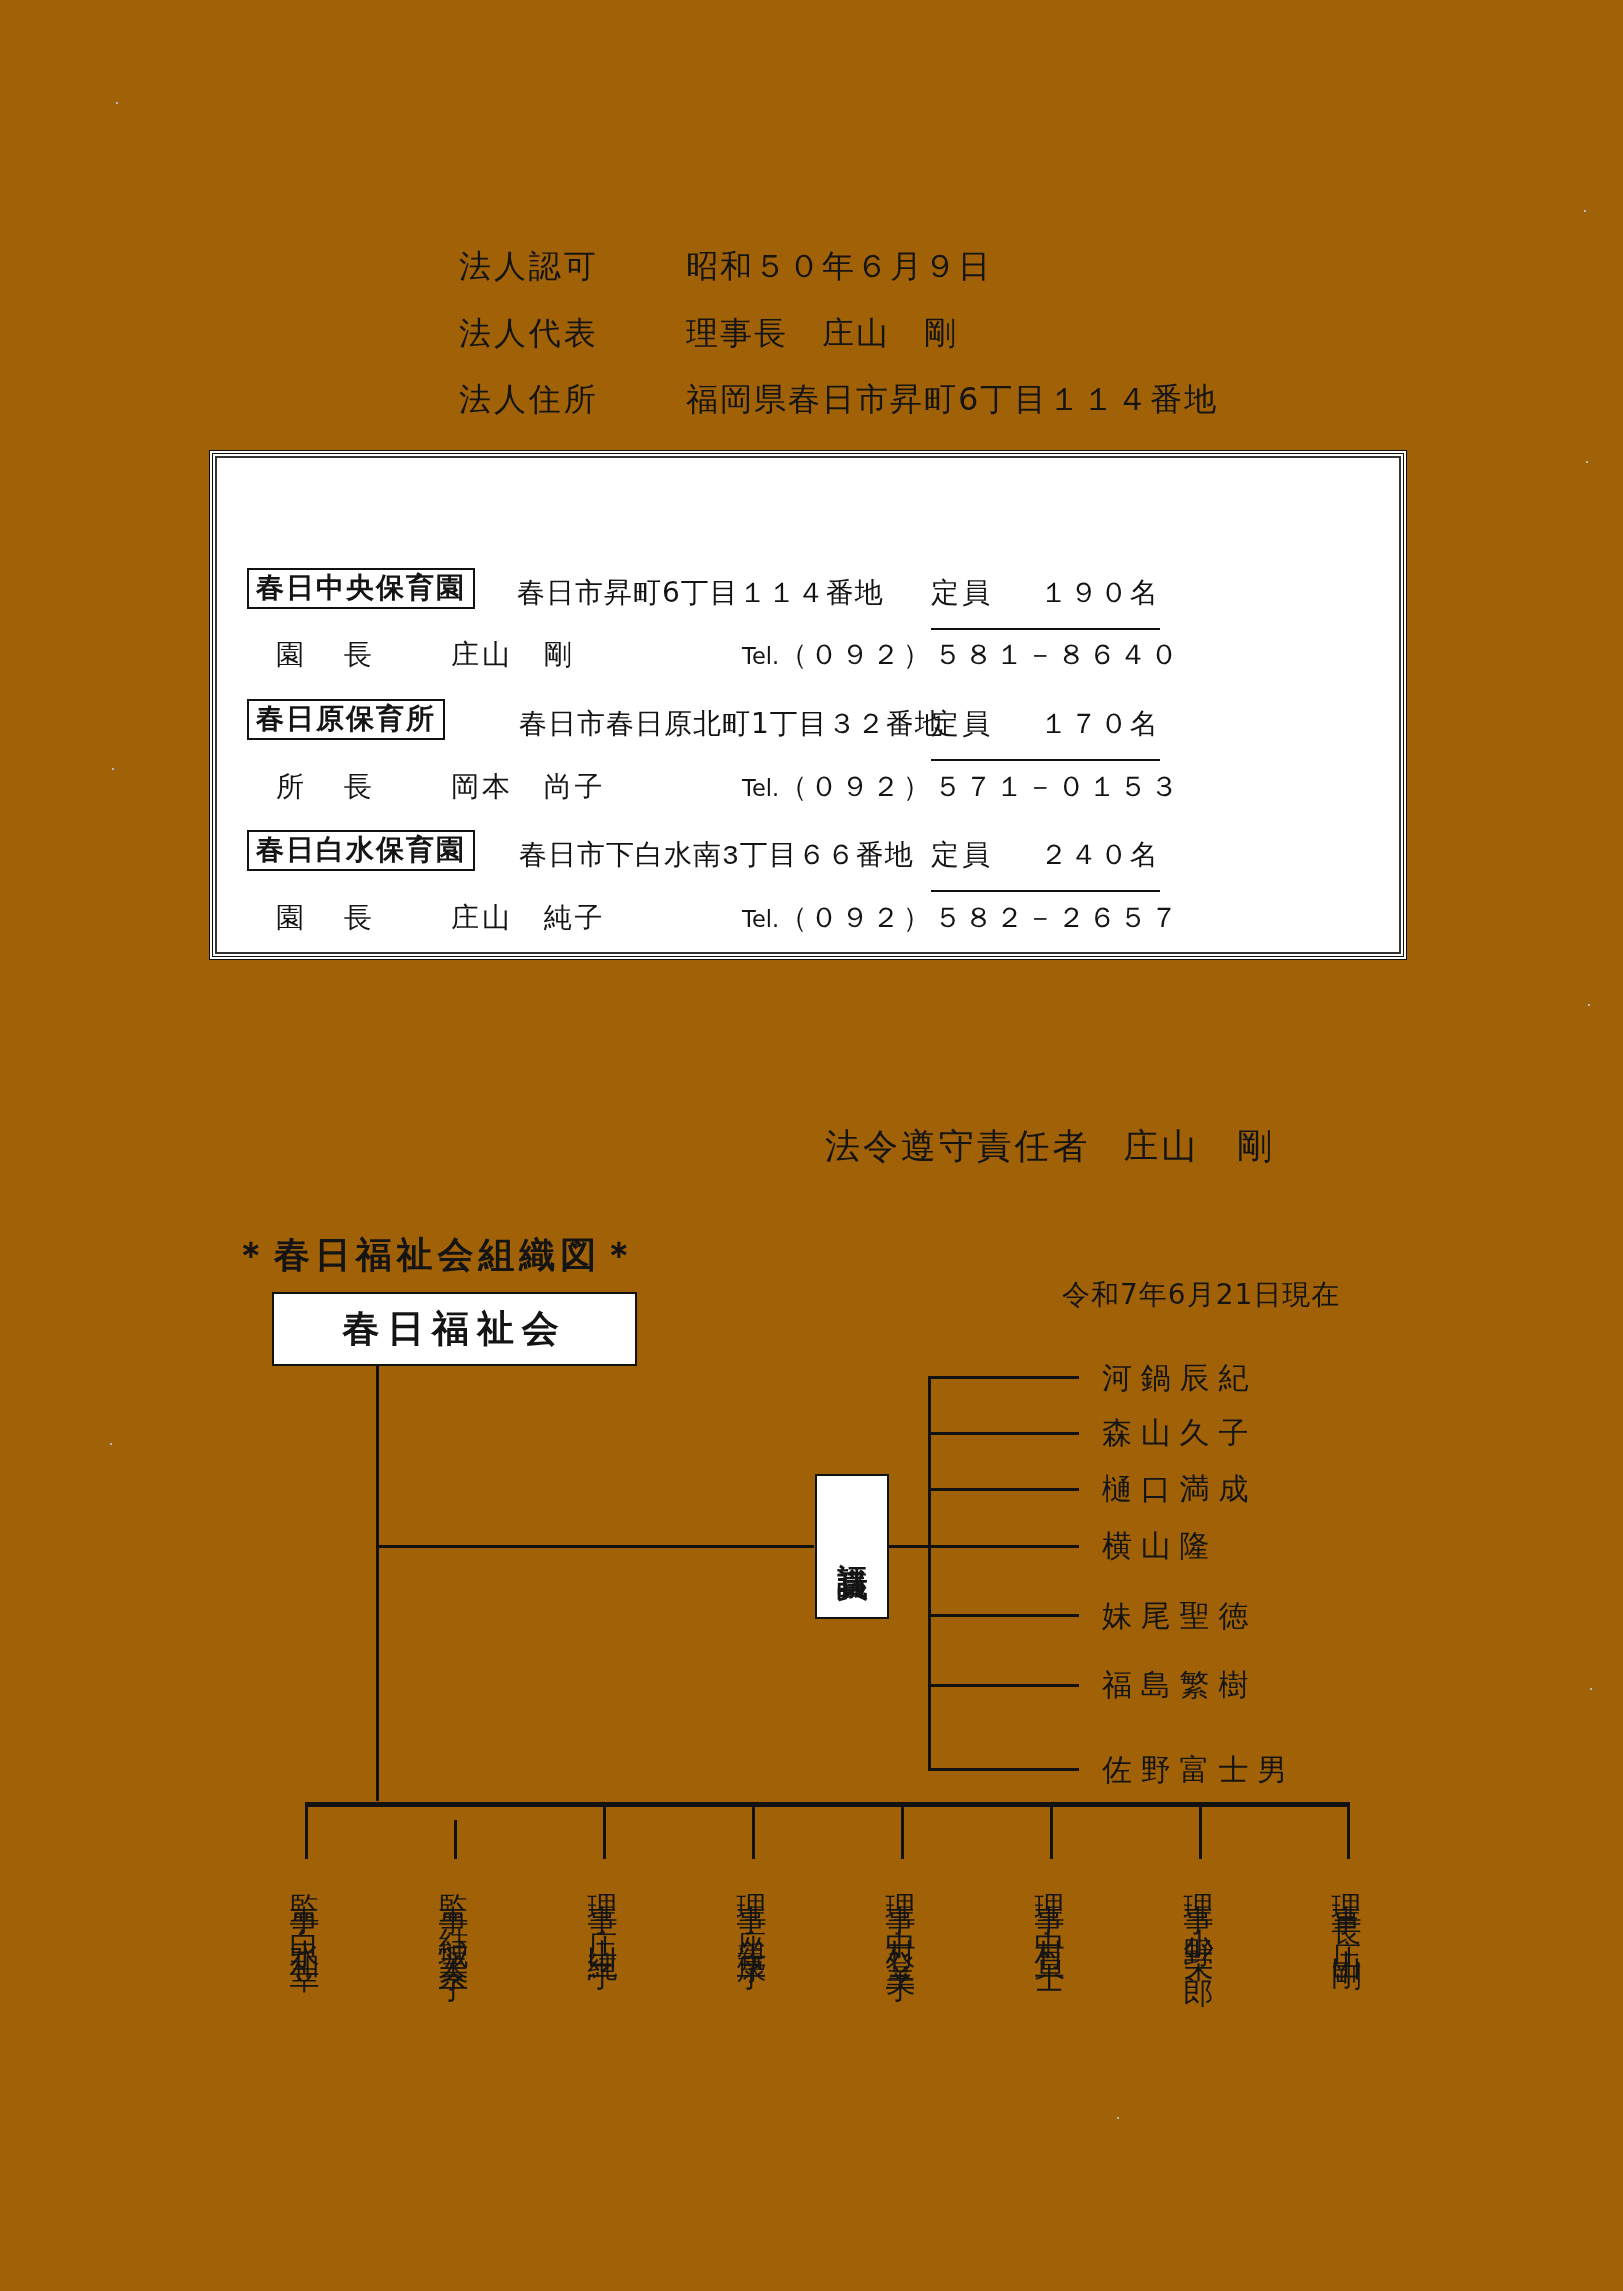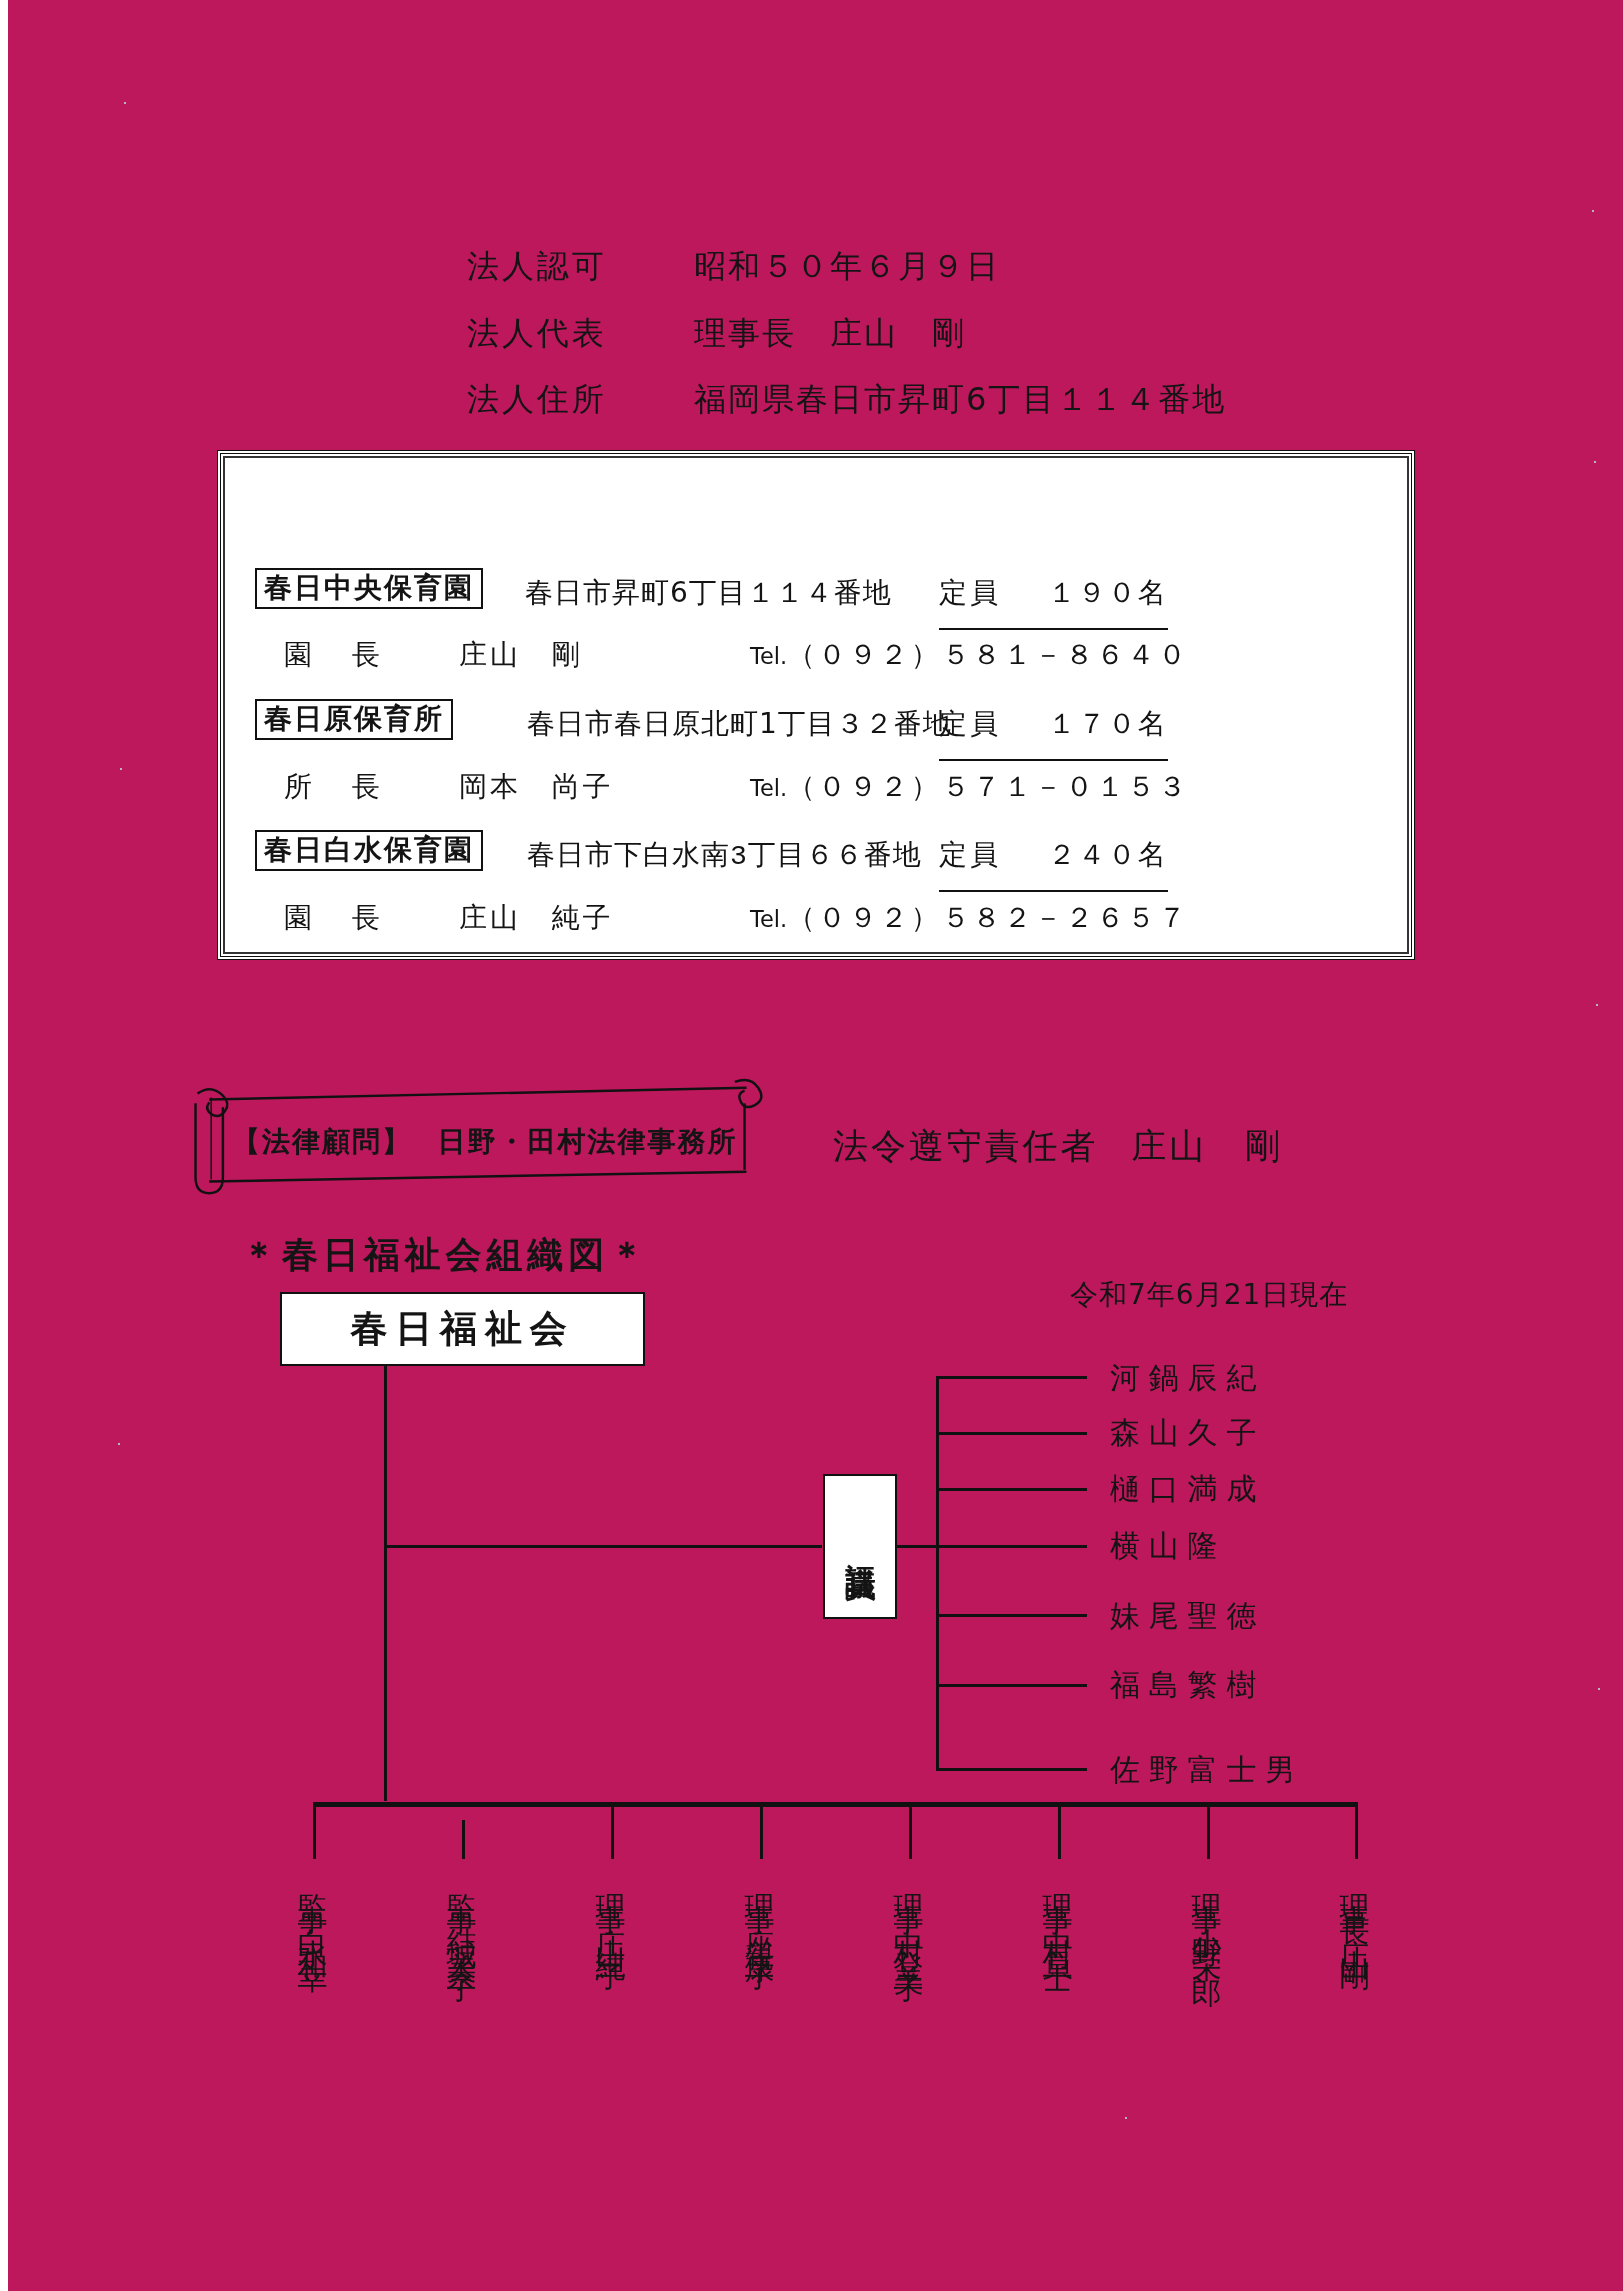--- a/index.html
+++ b/index.html
@@ -12,22 +12,21 @@
     height: 2292px;
     position: relative;
     font-family: "DejaVu Sans", "Liberation Sans", sans-serif;
     color: #141414;
     overflow: hidden;
   }
 
   .page {
     position: absolute;
     inset: 0;
-    background: #be185d;
-    margin-left: 8px;
+    background: #a16207;
   }
   .hdr-label { position: absolute; font-size: 32px; letter-spacing: 2.9px; }
   .hdr-value { position: absolute; font-size: 32px; letter-spacing: 2px; }
 
   
   .fac-box {
     position: absolute;
     left: 209px;
     top: 450px;
     width: 1198px;
@@ -267,34 +266,20 @@
     <div class="fac-cap" style="left:718px; top:382px;">
       <span class="cap-label">定員</span><span class="cap-gap"></span><span>２４０名</span>
     </div>
     <div class="fac-role" style="left:63px; top:445px;">園　長</div>
     <div class="fac-person" style="left:238px; top:445px;">庄山　純子</div>
     <div class="fac-tel" style="left:529px; top:445px;">
       <span class="tel-glyph">Tel.</span><span>（０９２）５８２－２６５７</span>
     </div>
   </div>
 
-  <div class="scroll-wrap">
-    <svg width="598" height="127" viewBox="0 0 610 130">
-      <path d="M24,18 q14,-10 26,2 q8,8 2,16 q-6,8 -14,3 q-7,-5 -2,-12" fill="none" stroke="#111" stroke-width="2.5"></path>
-      <path d="M22,28 L22,104 q0,16 14,16 q14,0 14,-16 L50,32" fill="none" stroke="#111" stroke-width="2.5"></path>
-      <path d="M574,6 q16,-6 24,6 q8,12 -4,18 q-10,5 -14,-4 q-4,-8 4,-11" fill="none" stroke="#111" stroke-width="2.5"></path>
-      <path d="M584,28 L584,96" fill="none" stroke="#111" stroke-width="2.5"></path>
-      <path d="M36,24 L586,12" fill="none" stroke="#111" stroke-width="2.5"></path>
-      <path d="M36,108 L586,98" fill="none" stroke="#111" stroke-width="2.5"></path>
-      <path d="M38,22 L38,106" fill="none" stroke="#111" stroke-width="1.5"></path>
-    </svg>
-    <div class="scroll-text">
-      <span>【法律顧問】</span><span class="gap"></span><span>日野・田村法律事務所</span>
-    </div>
-  </div>
 
   <div class="compliance">
     <span>法令遵守責任者</span><span class="gap"></span><span>庄山　剛</span>
   </div>
   <div class="asof">令和7年6月21日現在</div>
 
   <div>
 
     <div class="org-title">＊春日福祉会組織図＊</div>
 

